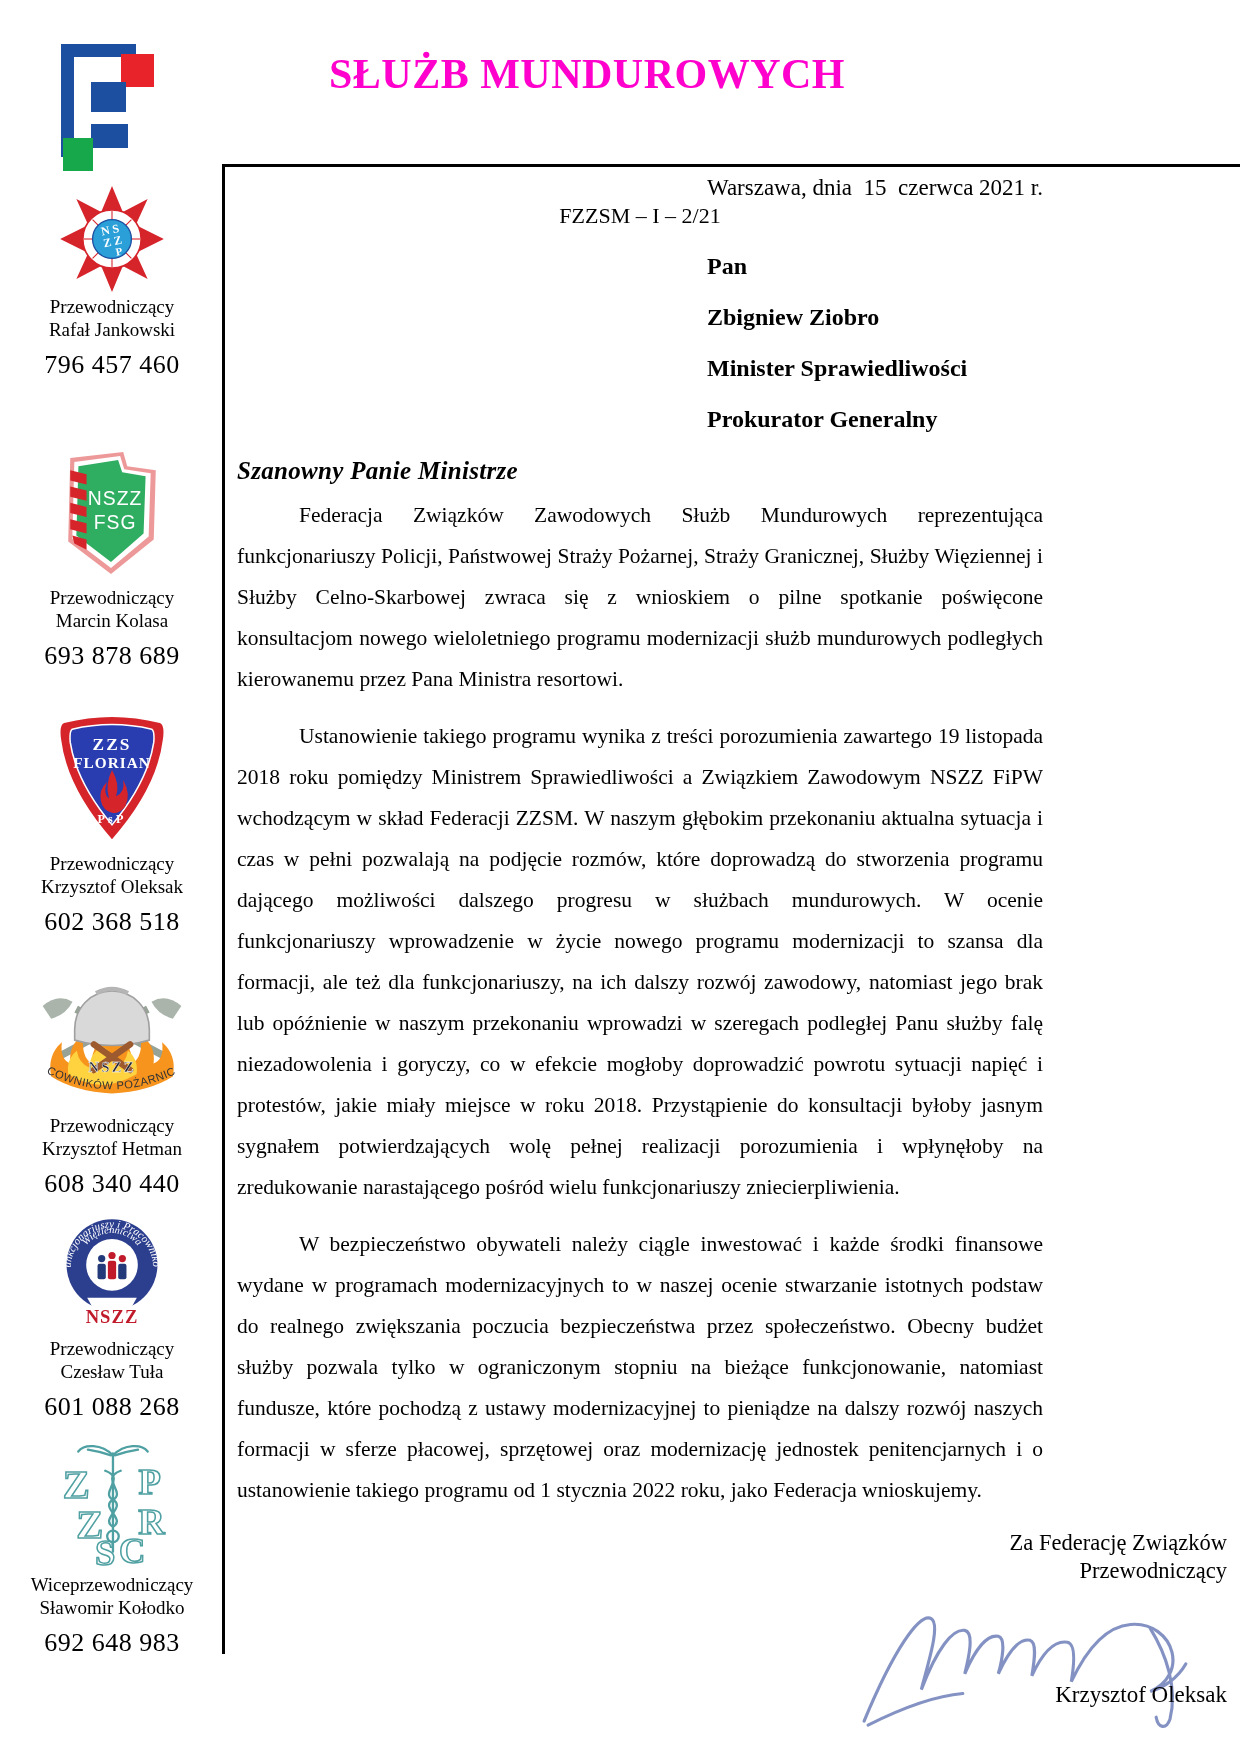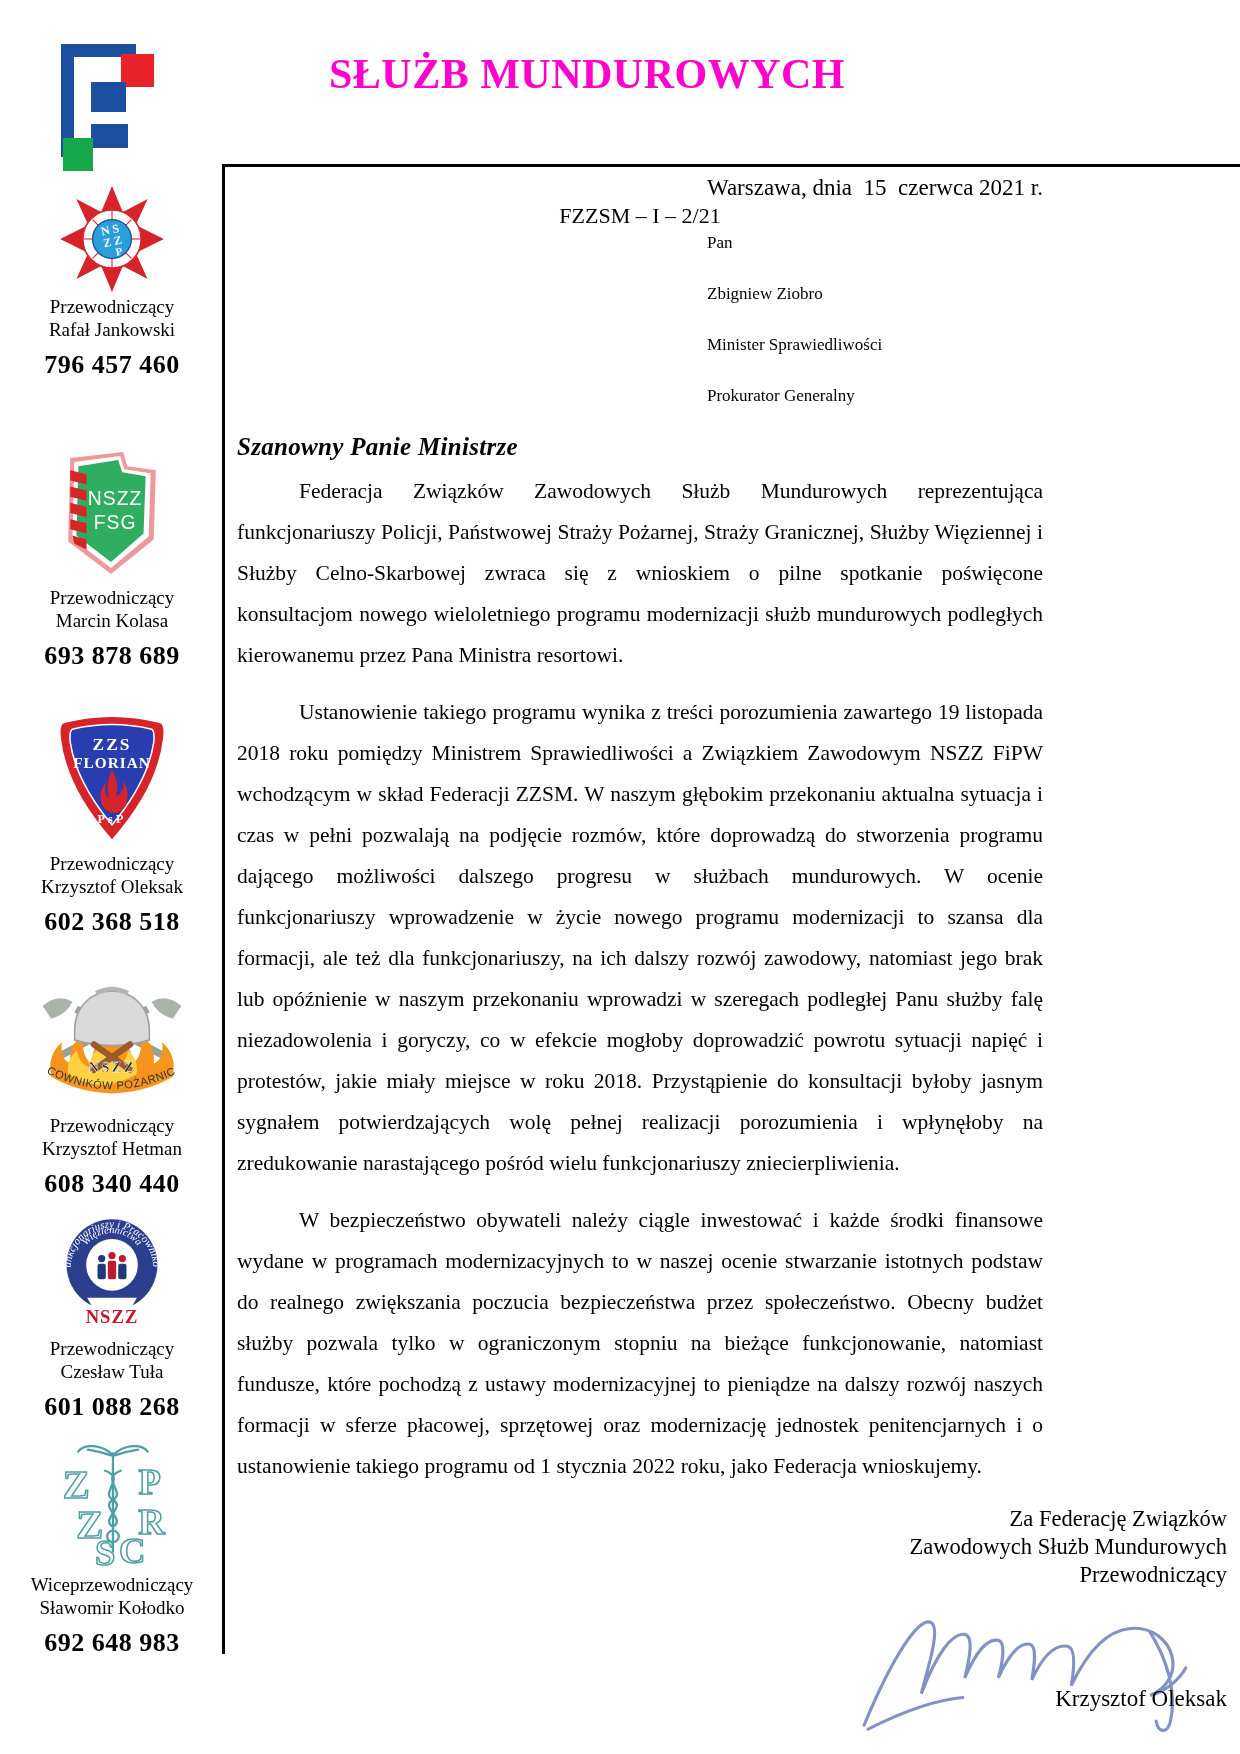--- a/index.html
+++ b/index.html
@@ -19,32 +19,32 @@
 
   .fed-title {
     position:absolute; left:128px; top:50px; width:918px; text-align:center;
     color:#ff00cd; font-weight:bold; font-size:42px; line-height:48px; letter-spacing:0.5px;
   }
 
   
   .sidebar { position:absolute; left:0; top:170px; width:222px; height:1500px; }
   .union-item { position:absolute; left:26px; width:172px; text-align:center; }
   .union-item .role, .union-item .uname { font-size:19px; line-height:23px; }
-  .union-item .phone { font-size:26px; font-weight:bold; margin-top:9px; letter-spacing:0.5px; }
+  .union-item .phone { font-size:26px; font-weight:normal; margin-top:9px; letter-spacing:0.5px; }
   .union-item svg { display:block; margin:0 auto; }
 
   
   .content-box {
     position:absolute; left:222px; top:164px; width:1018px; height:1490px;
     border-top:3px solid #000; border-left:3px solid #000; box-sizing:border-box;
   }
   .text-col { margin-left:12px; width:806px; }
   .date-line { text-align:right; font-size:23px; margin-top:8px; white-space:pre-wrap; }
   .ref-line  { font-size:22px; margin-top:2px;text-align:center; }
-  .addressee { margin-left:470px; font-weight:normal; font-size:17px; }
+  .addressee { margin-left:470px; margin-top:24px; font-weight:bold; font-size:24px; }
   .addressee .addr-line { line-height:27px; margin-bottom:24px; }
   .salutation { font-weight:bold; font-style:italic; font-size:25px; margin-top:24px; letter-spacing:0.3px; }
   .body-par { text-align:justify; font-size:21.5px; line-height:41px; text-indent:62px; margin:10px 0 0 0; }
   .par-gap  { margin-top:16px; }
 
   
   .sign-block { margin-left:588px; width:414px; margin-top:18px; text-align:right;
                 font-size:22.5px; line-height:28px; }
   .signature-svg { display:block; margin:0 auto; width:368px; height:148px; }
   .signer-name { font-size:23px; margin-top:-52px; position:relative; }
@@ -232,21 +232,20 @@
 
       <div class="salutation">Szanowny Panie Ministrze</div>
 
       <p class="body-par">Federacja Związków Zawodowych Służb Mundurowych reprezentująca funkcjonariuszy Policji, Państwowej Straży Pożarnej, Straży Granicznej, Służby Więziennej i Służby Celno-Skarbowej zwraca się z wnioskiem o pilne spotkanie poświęcone konsultacjom nowego wieloletniego programu modernizacji służb mundurowych podległych kierowanemu przez Pana Ministra resortowi.</p>
       <p class="body-par par-gap">Ustanowienie takiego programu wynika z treści porozumienia zawartego 19 listopada 2018 roku pomiędzy Ministrem Sprawiedliwości a Związkiem Zawodowym NSZZ FiPW wchodzącym w skład Federacji ZZSM. W naszym głębokim przekonaniu aktualna sytuacja i czas w pełni pozwalają na podjęcie rozmów, które doprowadzą do stworzenia programu dającego możliwości dalszego progresu w służbach mundurowych. W ocenie funkcjonariuszy wprowadzenie w życie nowego programu modernizacji to szansa dla formacji, ale też dla funkcjonariuszy, na ich dalszy rozwój zawodowy, natomiast jego brak lub opóźnienie w naszym przekonaniu wprowadzi w szeregach podległej Panu służby falę niezadowolenia i goryczy, co w efekcie mogłoby doprowadzić powrotu sytuacji napięć i protestów, jakie miały miejsce w roku 2018. Przystąpienie do konsultacji byłoby jasnym sygnałem potwierdzających wolę pełnej realizacji porozumienia i wpłynęłoby na zredukowanie narastającego pośród wielu funkcjonariuszy zniecierpliwienia.</p>
       <p class="body-par par-gap">W bezpieczeństwo obywateli należy ciągle inwestować i każde środki finansowe wydane w programach modernizacyjnych to w naszej ocenie stwarzanie istotnych podstaw do realnego zwiększania poczucia bezpieczeństwa przez społeczeństwo. Obecny budżet służby pozwala tylko w ograniczonym stopniu na bieżące funkcjonowanie, natomiast fundusze, które pochodzą z ustawy modernizacyjnej to pieniądze na dalszy rozwój naszych formacji w sferze płacowej, sprzętowej oraz modernizację jednostek penitencjarnych i o ustanowienie takiego programu od 1 stycznia 2022 roku, jako Federacja wnioskujemy.</p>
     </div>
 
     <div class="sign-block">
       <div>Za Federację Związków</div>
-      <div>Zawodowych Służb Mundurowych</div>
       <div>Przewodniczący</div>
       <svg class="signature-svg" viewBox="0 0 360 150">
         <g fill="none" stroke="#7787bd" stroke-width="3.2" stroke-linecap="round" opacity="0.9">
           <path d="M22,138 C52,66 78,28 90,34 C100,40 86,82 80,106 C96,64 112,44 124,46 C134,48 128,74 124,90 C136,62 148,50 158,52 C166,54 162,76 158,90 C170,64 180,54 190,56 C198,58 194,80 192,92 C204,66 216,56 228,58 C238,60 234,86 232,98 C248,64 268,42 292,40 C314,38 330,52 334,68 C338,84 330,100 312,108 C326,104 340,94 348,80"></path>
           <path d="M312,44 C328,70 340,104 332,136 C328,147 320,145 318,134"></path>
           <path d="M26,142 C70,120 98,112 122,110"></path>
         </g>
       </svg>
       <div class="signer-name">Krzysztof Oleksak</div>
     </div>

